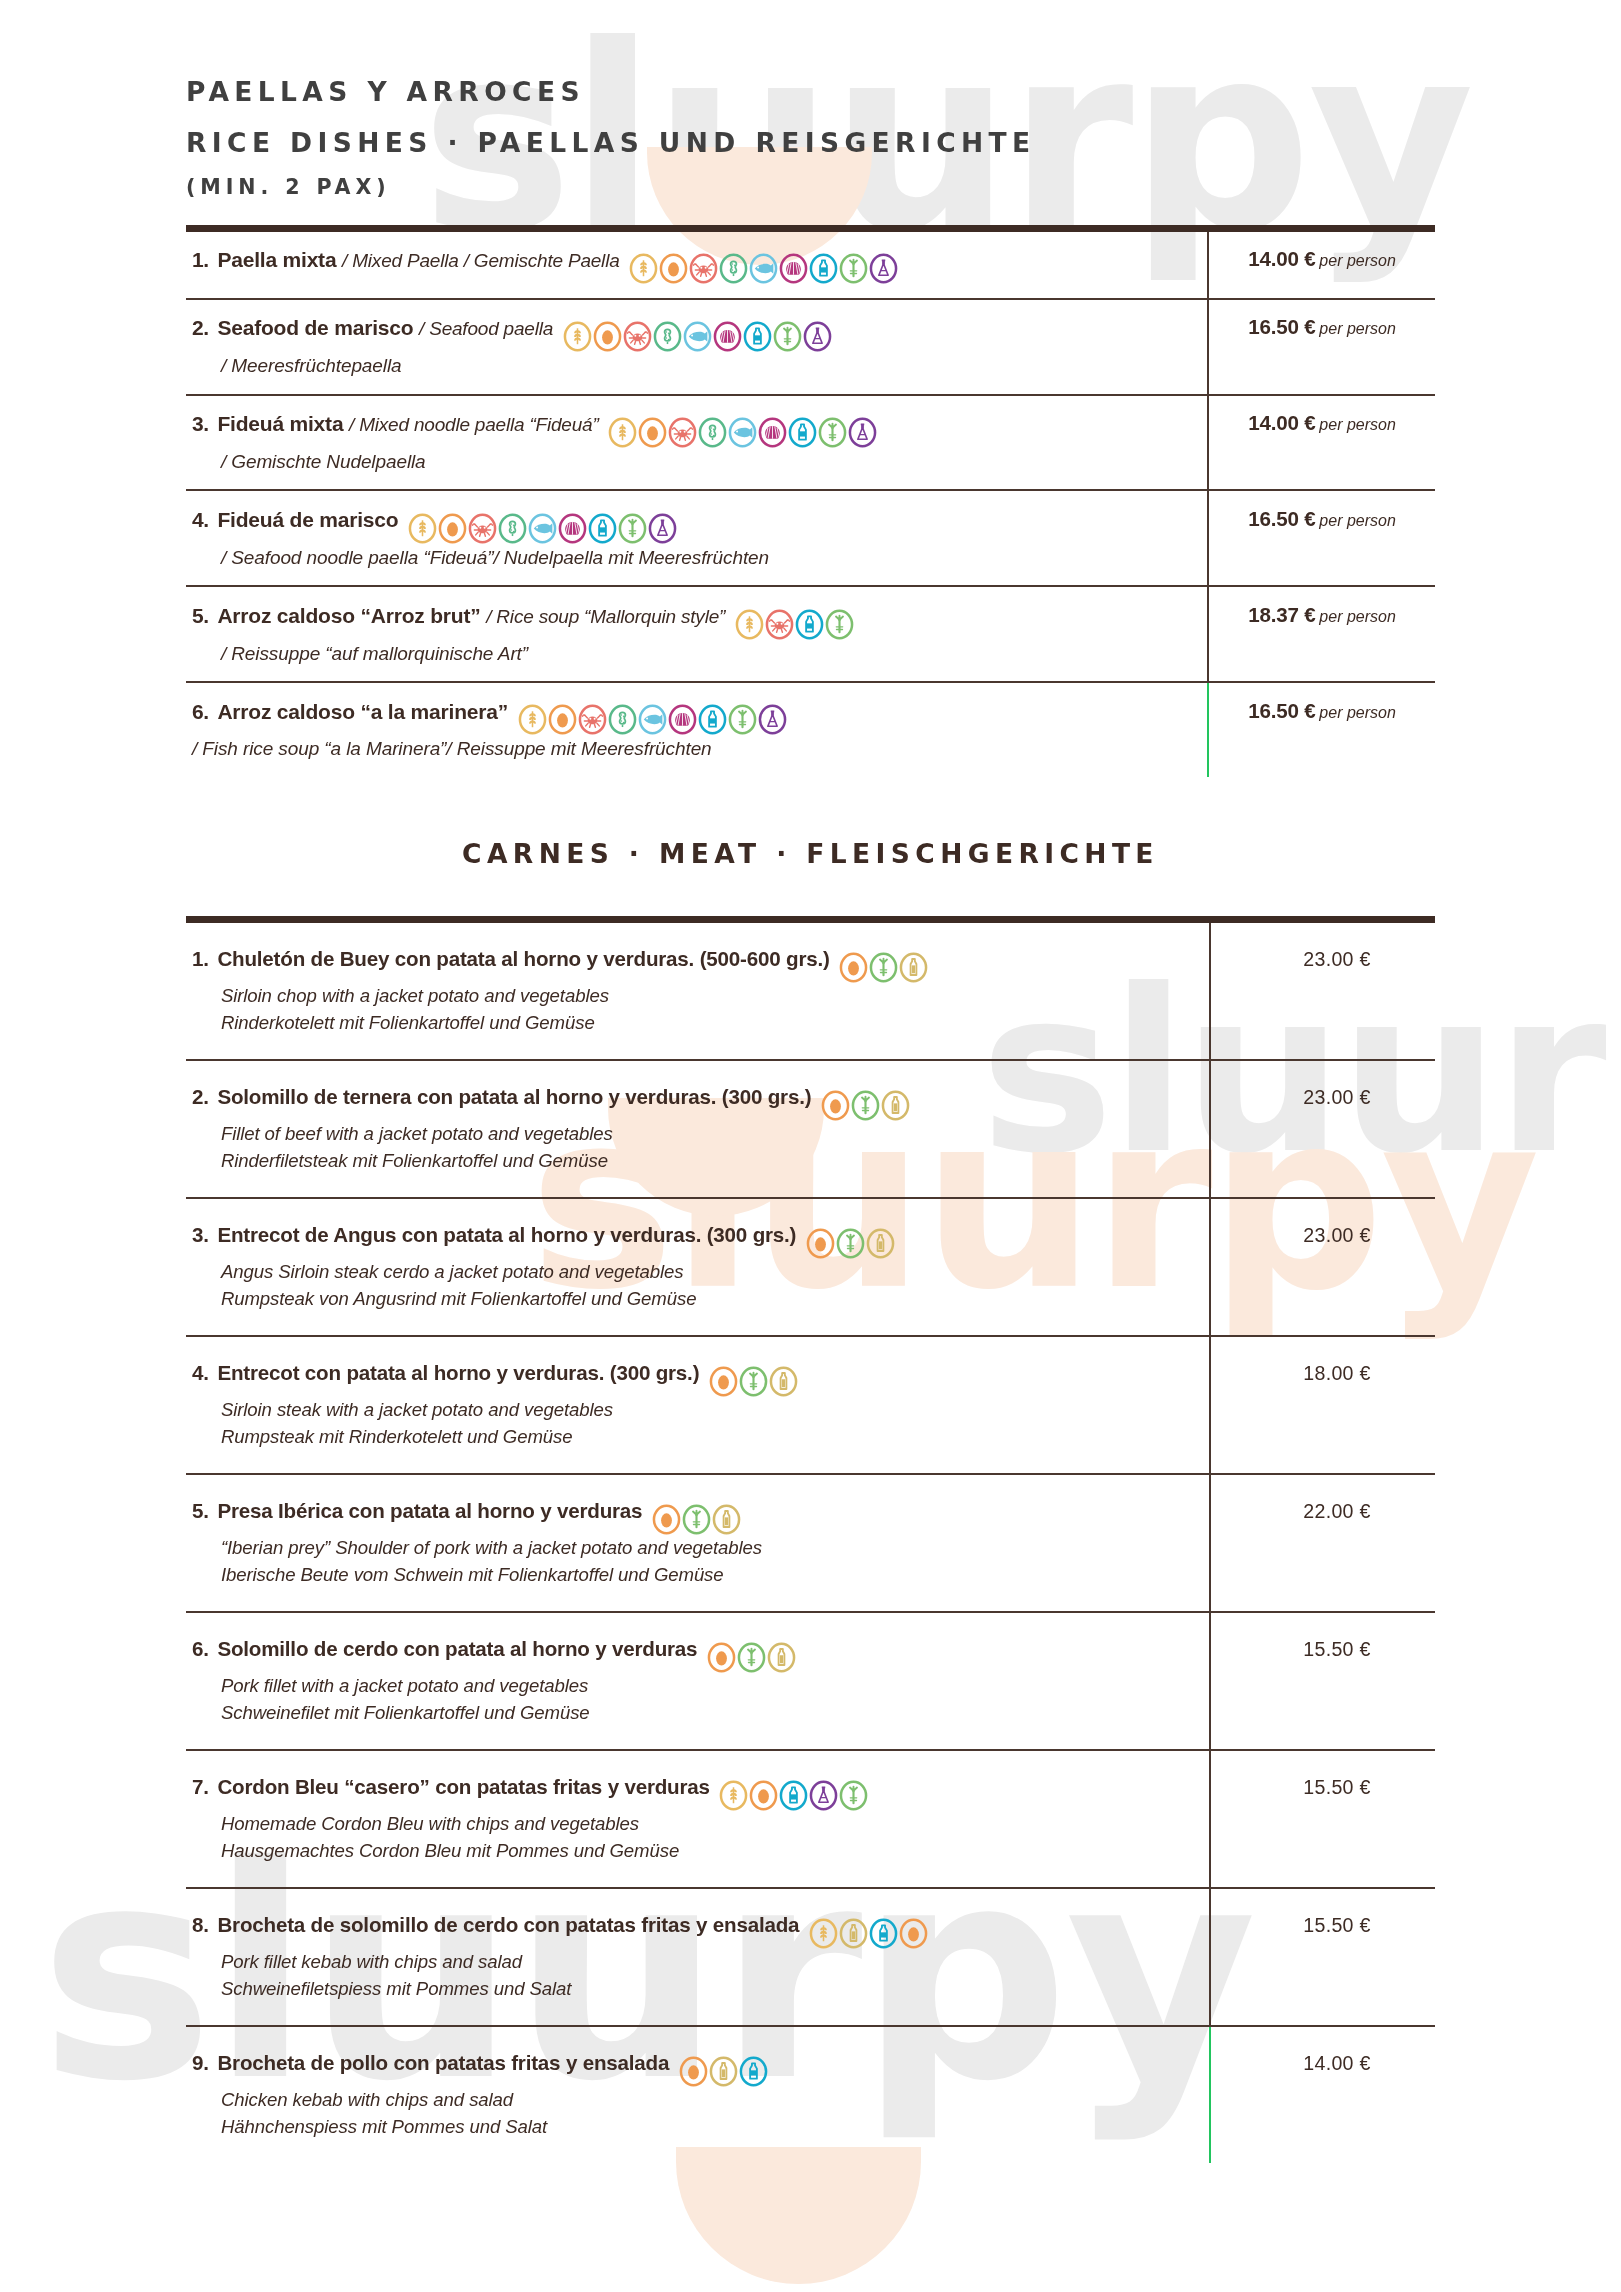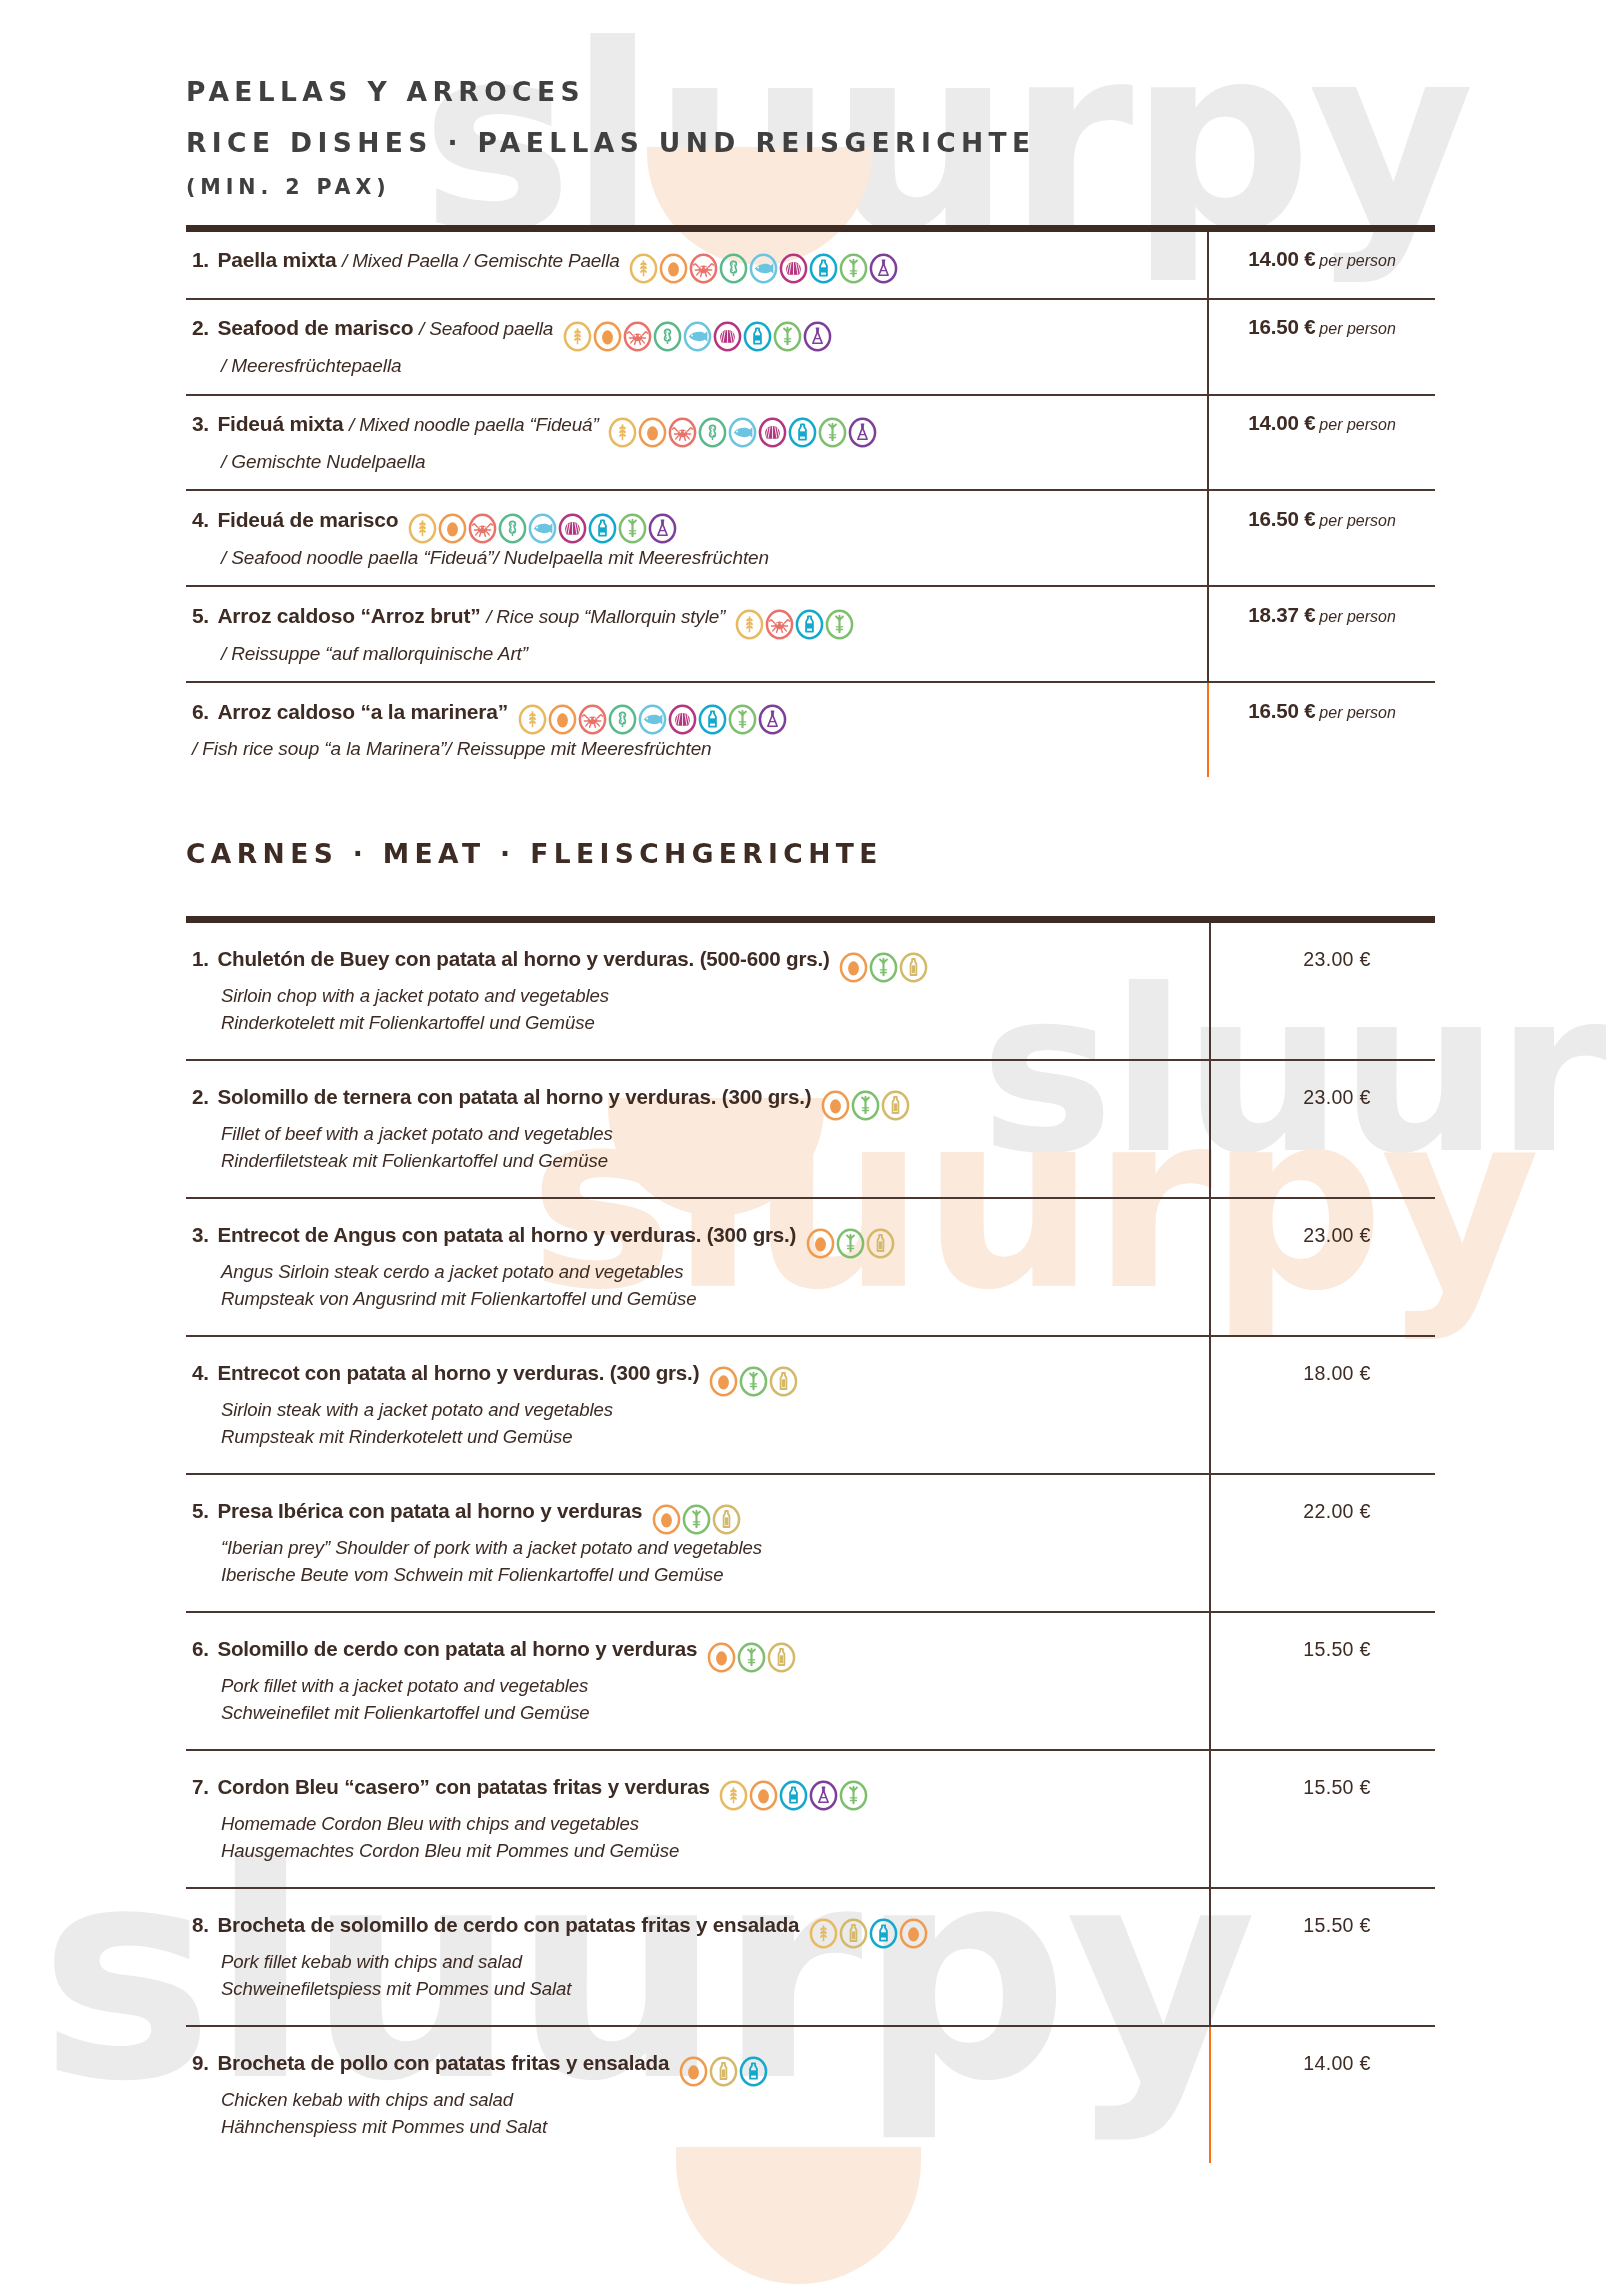--- a/index.html
+++ b/index.html
@@ -96,21 +96,21 @@
   td.cell-desc {
     padding: 13.7px 13.7px 13.7px 5.9px;
     border-right: 2px solid #4a372f;
   }
   td.cell-price {
     width: 227px;
     padding: 15.7px 0 13.7px 0;
     text-align: center;
     white-space: nowrap;
   }
-  tr:last-child td.cell-desc { border-right: 2px solid #f97316; }
+  tr:last-child td.cell-desc { border-right: 2px solid #22c55e; }
 
   .line {
     line-height: 1.45;
   }
   .l-title {
     font-size: 21px;
     font-weight: 700;
     font-family: "Liberation Sans", sans-serif;
     letter-spacing: -0.2px;
   }
@@ -156,21 +156,21 @@
     display: inline-block;
     width: 29px;
     height: 31px;
     margin-right: 1px;
     vertical-align: middle;
   }
   .ic svg { display: block; width: 29px; height: 31px; }
 
   
   .sec2-title {
-    text-align: left;
+    text-align: center;
     font-family: "DejaVu Sans", sans-serif;
     font-weight: 700;
     font-size: 26.5px;
     letter-spacing: 5.4px;
     margin-top: 61px;
   }
   .sec2-rule {
     height: 6.9px;
     background: #3d2b24;
     margin-top: 47px;

